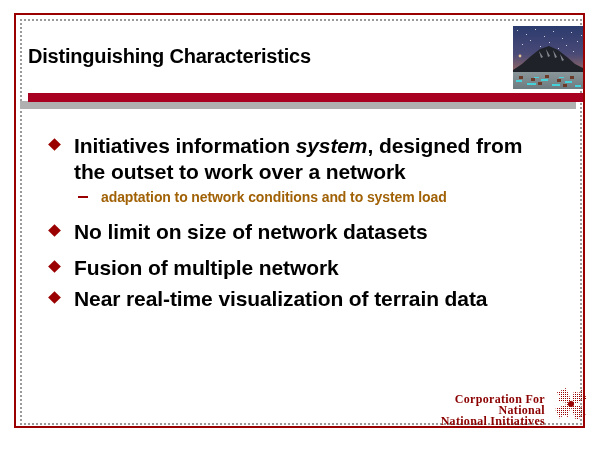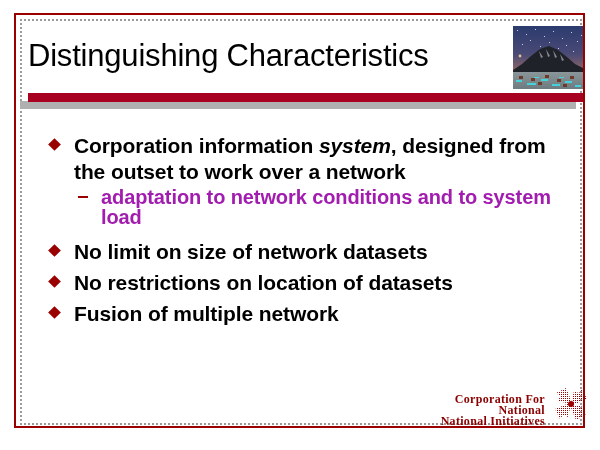--- a/index.html
+++ b/index.html
@@ -38,22 +38,22 @@
     border: 2px dotted #9a9a9a;
     box-sizing: border-box;
   }
 
   
   #title {
     position: absolute;
     left: 28px;
     top: 36px;
     width: 460px;
-    font-size: 31px;
-    font-weight: normal;
+    font-size: 20px;
+    font-weight: bold;
     color: #000000;
     letter-spacing: -0.2px;
     line-height: 40px;
     white-space: nowrap;
   }
 
   
   #thumb {
     position: absolute;
     left: 513px;
@@ -120,23 +120,23 @@
   }
   .dash {
     position: absolute;
     left: 30px;
     top: 9px;
     width: 10px;
     height: 2px;
     background: #9b0000;
   }
   .sub-text {
-    font-size: 20px;
+    font-size: 14px;
     font-weight: bold;
-    color: #a21caf;
+    color: #a16207;
     line-height: 20px;
     letter-spacing: -0.1px;
   }
 
   .gap-1 { height: 9px; }
   .gap-2 { height: 5px; }
 
   
   #footer {
     position: absolute;
@@ -228,51 +228,51 @@
     </svg>
   </div>
 
   <div id="divider-shadow"></div>
   <div id="divider-bar"></div>
 
   <div id="body">
 
     <div class="bullet-row">
       <span class="diamond"></span>
-      <div class="bullet-text"><span>Corporation information </span><span class="ital">system</span><span>, designed from the outset to work over a network</span></div>
+      <div class="bullet-text"><span>Initiatives information </span><span class="ital">system</span><span>, designed from the outset to work over a network</span></div>
     </div>
 
     <div class="sub-row">
       <span class="dash"></span>
       <div class="sub-text">adaptation to network conditions and to system load</div>
     </div>
 
     <div class="gap-1"></div>
 
     <div class="bullet-row">
       <span class="diamond"></span>
       <div class="bullet-text">No limit on size of network datasets</div>
     </div>
 
     <div class="gap-2"></div>
 
-    <div class="bullet-row">
-      <span class="diamond"></span>
-      <div class="bullet-text">No restrictions on location of datasets</div>
-    </div>
 
     <div class="gap-2"></div>
 
     <div class="bullet-row">
       <span class="diamond"></span>
       <div class="bullet-text">Fusion of multiple network</div>
     </div>
 
     <div class="gap-2"></div>
 
+    <div class="bullet-row">
+      <span class="diamond"></span>
+      <div class="bullet-text">Near real-time visualization of terrain data</div>
+    </div>
 
   </div>
 
   <div id="footer">
     <div>Corporation For National</div>
     <div>National Initiatives</div>
   </div>
 
   <div id="logo">
     <svg width="36" height="36" viewBox="0 0 36 36" xmlns="http://www.w3.org/2000/svg">

